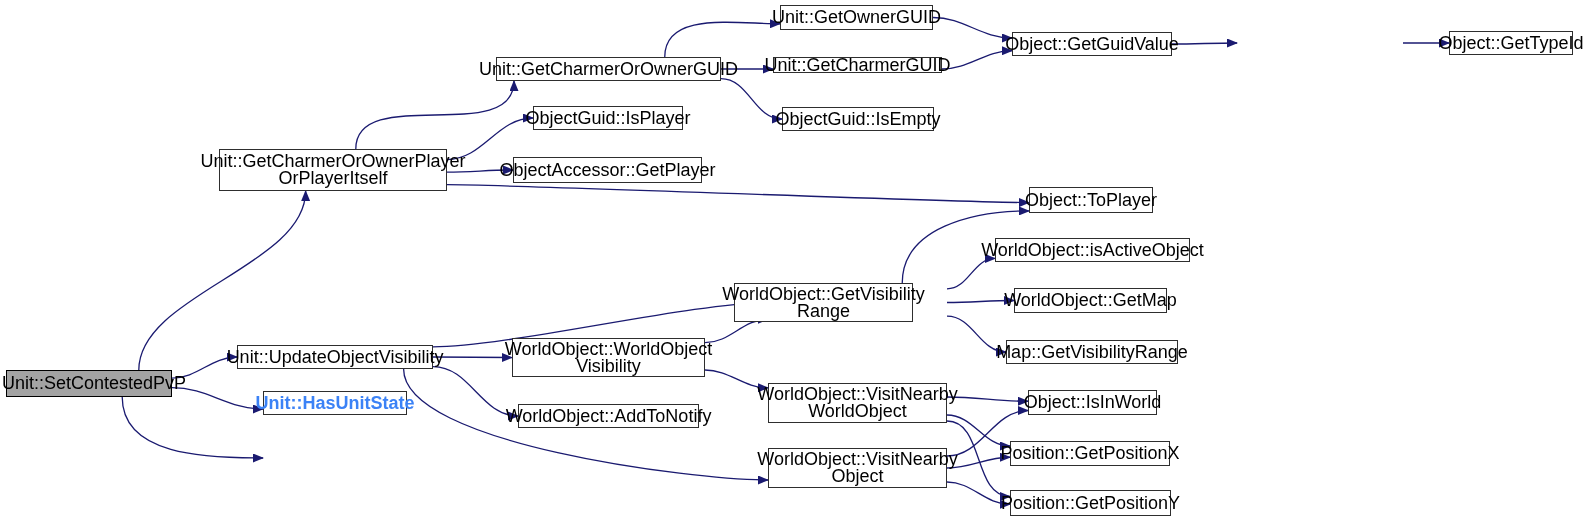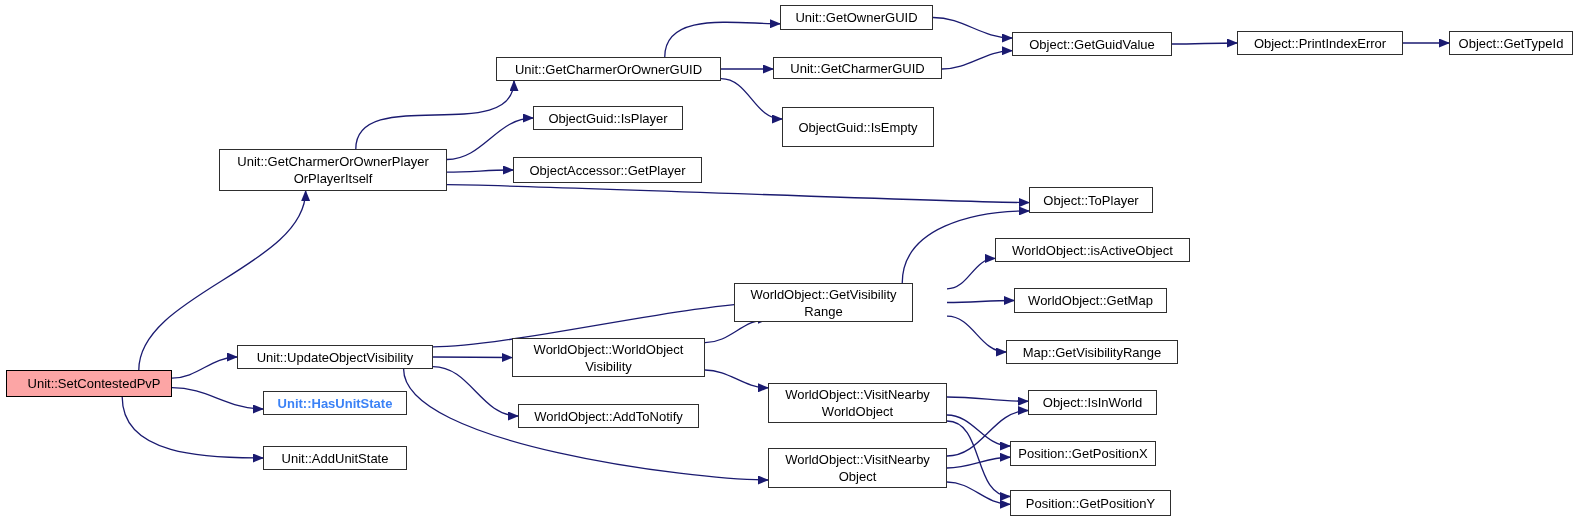--- a/index.html
+++ b/index.html
@@ -24,21 +24,21 @@
   }
   .node {
     position: absolute;
     box-sizing: border-box;
     background: #ffffff;
     border: 1px solid #2e2e2e;
     display: flex;
     flex-direction: column;
     justify-content: center;
     align-items: center;
-    font-size: 13px;
+    font-size: 18px;
     line-height: 17px;
     color: #000000;
     white-space: nowrap;
     cursor: pointer;
     z-index: 2;
   }
   .node.highlighted {
     background: #bfbfbf;
     border: 1.5px solid #000000;
     cursor: default;
@@ -87,59 +87,53 @@
       <path d="M 947 288.85 C 968.600593533512 288.85, 973.399406466488 258.4, 995 258.4" class="edge" stroke="#1a1a70" marker-end="url(#arrowhead)"></path>
       <path d="M 947 302.5 C 972.4713407578007 302.5, 988.5286592421993 300.5, 1014 300.5" class="edge" stroke="#1a1a70" marker-end="url(#arrowhead)"></path>
       <path d="M 947 316.15 C 973.2343768555687 316.15, 979.7656231444313 352, 1006 352" class="edge" stroke="#1a1a70" marker-end="url(#arrowhead)"></path>
       <path d="M 947 397 C 977.8223397067776 397, 997.1776602932224 401.25, 1028 401.25" class="edge" stroke="#1a1a70" marker-end="url(#arrowhead)"></path>
       <path d="M 947 415 C 973.6813043159437 415, 983.3186956840563 446, 1010 446" class="edge" stroke="#1a1a70" marker-end="url(#arrowhead)"></path>
       <path d="M 947 421 C 984.3662909585631 421, 972.6337090414369 496.5, 1010 496.5" class="edge" stroke="#1a1a70" marker-end="url(#arrowhead)"></path>
       <path d="M 947 456 C 982.3037179345179 456, 992.6962820654821 410.5, 1028 410.5" class="edge" stroke="#1a1a70" marker-end="url(#arrowhead)"></path>
       <path d="M 947 468 C 971.2860211850357 468, 985.7139788149643 457.25, 1010 457.25" class="edge" stroke="#1a1a70" marker-end="url(#arrowhead)"></path>
       <path d="M 947 482 C 972.3955168484518 482, 984.6044831515482 504.3, 1010 504.3" class="edge" stroke="#1a1a70" marker-end="url(#arrowhead)"></path>
     </svg>
-<div class="node highlighted" style="left: 6px; top: 370px; width: 166px; height: 27px; color: rgb(0, 0, 0); background: #fca5a5; border-color: rgb(0, 0, 0); padding-left: 10px;">
+<div class="node highlighted" style="left: 6px; top: 370px; width: 166px; height: 27px; color: rgb(0, 0, 0); background: #a3a3a3; border-color: rgb(0, 0, 0); padding-left: 10px;">
       <span class="nl">Unit::SetContestedPvP</span>
     </div>
     <div class="node" style="left: 219px; top: 149px; width: 228px; height: 42px; color: rgb(0, 0, 0); background: rgb(255, 255, 255); border-color: rgb(46, 46, 46);">
       <span class="nl">Unit::GetCharmerOrOwnerPlayer</span>
       <span class="nl">OrPlayerItself</span>
     </div>
     <div class="node" style="left: 237px; top: 345px; width: 196px; height: 24px; color: rgb(0, 0, 0); background: rgb(255, 255, 255); border-color: rgb(46, 46, 46);">
       <span class="nl">Unit::UpdateObjectVisibility</span>
     </div>
     <div class="node" style="left: 263px; top: 391px; width: 144px; height: 24px; color: #3b82f6; background: rgb(255, 255, 255); border-color: rgb(46, 46, 46); font-weight: bold;">
       <span class="nl">Unit::HasUnitState</span>
     </div>
-    <div class="node" style="left: 263px; top: 446px; width: 144px; height: 24px; color: rgb(0, 0, 0); background: rgb(255, 255, 255); border-color: rgb(46, 46, 46);">
-      <span class="nl">Unit::AddUnitState</span>
-    </div>
     <div class="node" style="left: 496px; top: 57px; width: 225px; height: 24px; color: rgb(0, 0, 0); background: rgb(255, 255, 255); border-color: rgb(46, 46, 46);">
       <span class="nl">Unit::GetCharmerOrOwnerGUID</span>
     </div>
     <div class="node" style="left: 780px; top: 5px; width: 153px; height: 25px; color: rgb(0, 0, 0); background: rgb(255, 255, 255); border-color: rgb(46, 46, 46);">
       <span class="nl">Unit::GetOwnerGUID</span>
     </div>
-    <div class="node" style="left: 773px; top: 57px; width: 169px; height: 22px; color: rgb(0, 0, 0); background: rgb(255, 255, 255); border-color: rgb(46, 46, 46);">
+    <div class="node" style="left: 773px; top: 57px; width: 169px; height: 16px; color: rgb(0, 0, 0); background: rgb(255, 255, 255); border-color: rgb(46, 46, 46);">
       <span class="nl">Unit::GetCharmerGUID</span>
     </div>
     <div class="node" style="left: 533px; top: 106px; width: 150px; height: 24px; color: rgb(0, 0, 0); background: rgb(255, 255, 255); border-color: rgb(46, 46, 46);">
       <span class="nl">ObjectGuid::IsPlayer</span>
     </div>
-    <div class="node" style="left: 782px; top: 107px; width: 152px; height: 40px; color: rgb(0, 0, 0); background: rgb(255, 255, 255); border-color: rgb(46, 46, 46);">
+    <div class="node" style="left: 782px; top: 107px; width: 152px; height: 24px; color: rgb(0, 0, 0); background: rgb(255, 255, 255); border-color: rgb(46, 46, 46);">
       <span class="nl">ObjectGuid::IsEmpty</span>
     </div>
     <div class="node" style="left: 513px; top: 157px; width: 189px; height: 26px; color: rgb(0, 0, 0); background: rgb(255, 255, 255); border-color: rgb(46, 46, 46);">
       <span class="nl">ObjectAccessor::GetPlayer</span>
     </div>
     <div class="node" style="left: 1012px; top: 32px; width: 160px; height: 24px; color: rgb(0, 0, 0); background: rgb(255, 255, 255); border-color: rgb(46, 46, 46);">
       <span class="nl">Object::GetGuidValue</span>
-    </div>
-    <div class="node" style="left: 1237px; top: 31px; width: 166px; height: 24px; color: rgb(0, 0, 0); background: rgb(255, 255, 255); border-color: rgb(46, 46, 46);">
-      <span class="nl">Object::PrintIndexError</span>
     </div>
     <div class="node" style="left: 1449px; top: 31px; width: 124px; height: 24px; color: rgb(0, 0, 0); background: rgb(255, 255, 255); border-color: rgb(46, 46, 46);">
       <span class="nl">Object::GetTypeId</span>
     </div>
     <div class="node" style="left: 512px; top: 338px; width: 193px; height: 39px; color: rgb(0, 0, 0); background: rgb(255, 255, 255); border-color: rgb(46, 46, 46);">
       <span class="nl">WorldObject::WorldObject</span>
       <span class="nl">Visibility</span>
     </div>
     <div class="node" style="left: 518px; top: 404px; width: 181px; height: 24px; color: rgb(0, 0, 0); background: rgb(255, 255, 255); border-color: rgb(46, 46, 46);">
       <span class="nl">WorldObject::AddToNotify</span>
@@ -164,19 +158,19 @@
       <span class="nl">WorldObject::VisitNearby</span>
       <span class="nl">WorldObject</span>
     </div>
     <div class="node" style="left: 768px; top: 448px; width: 179px; height: 40px; color: rgb(0, 0, 0); background: rgb(255, 255, 255); border-color: rgb(46, 46, 46);">
       <span class="nl">WorldObject::VisitNearby</span>
       <span class="nl">Object</span>
     </div>
     <div class="node" style="left: 1028px; top: 390px; width: 129px; height: 25px; color: rgb(0, 0, 0); background: rgb(255, 255, 255); border-color: rgb(46, 46, 46); text-align: center;">
       <span class="nl">Object::IsInWorld</span>
     </div>
-    <div class="node" style="left: 1010px; top: 441px; width: 146px; height: 25px; color: rgb(0, 0, 0); background: rgb(255, 255, 255); border-color: rgb(46, 46, 46);">
+    <div class="node" style="left: 1010px; top: 441px; width: 160px; height: 25px; color: rgb(0, 0, 0); background: rgb(255, 255, 255); border-color: rgb(46, 46, 46);">
       <span class="nl">Position::GetPositionX</span>
     </div>
     <div class="node" style="left: 1010px; top: 490px; width: 161px; height: 26px; color: rgb(0, 0, 0); background: rgb(255, 255, 255); border-color: rgb(46, 46, 46);">
       <span class="nl">Position::GetPositionY</span>
     </div>
   </div>
 
 </body></html>

